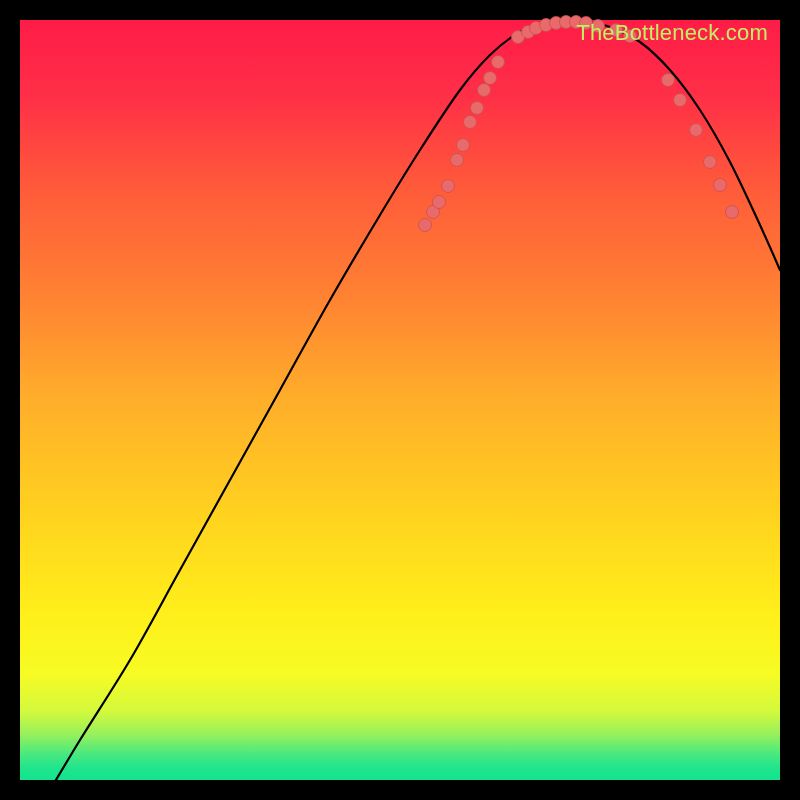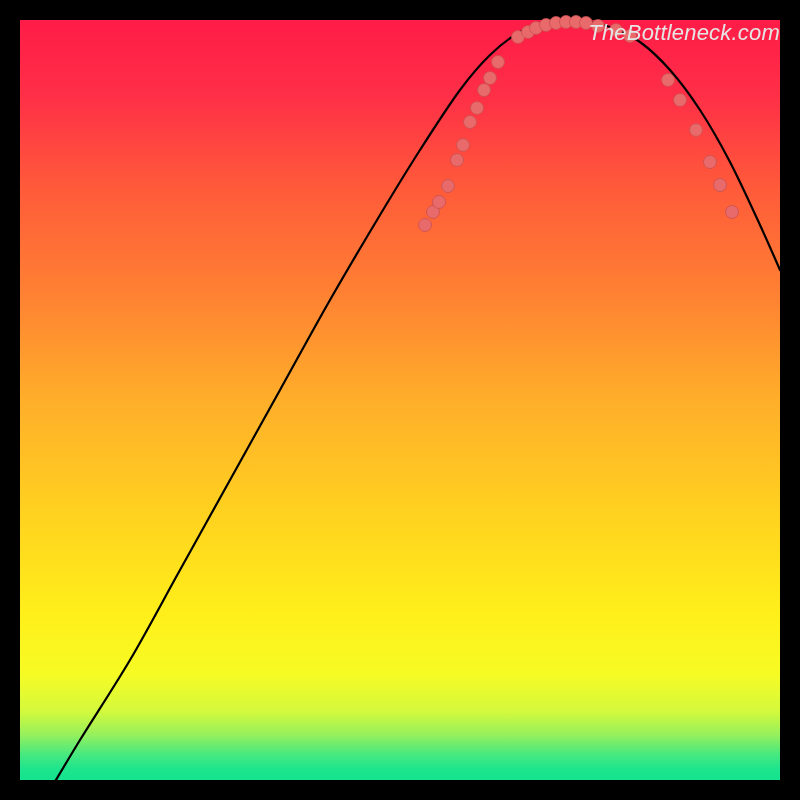--- a/index.html
+++ b/index.html
@@ -22,26 +22,25 @@
   .plot {
     position: absolute;
     left: 0;
     top: 0;
     width: 760px;
     height: 760px;
   }
   .watermark {
     position: absolute;
     top: 0;
-    right: 0;
-    color: #e5e5e5;
+    right: 12px;
+    color: #bef264;
     font-size: 22px;
     font-weight: 500;
     letter-spacing: 0.2px;
-    font-style: italic;
   }
   svg {
     position: absolute;
     left: 0;
     top: 0;
     width: 760px;
     height: 760px;
     overflow: visible;
   }
   .curve {

